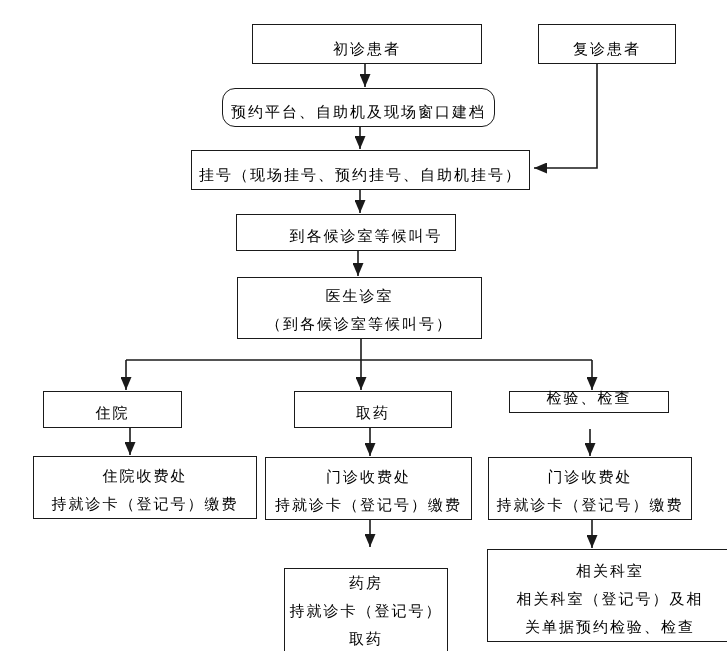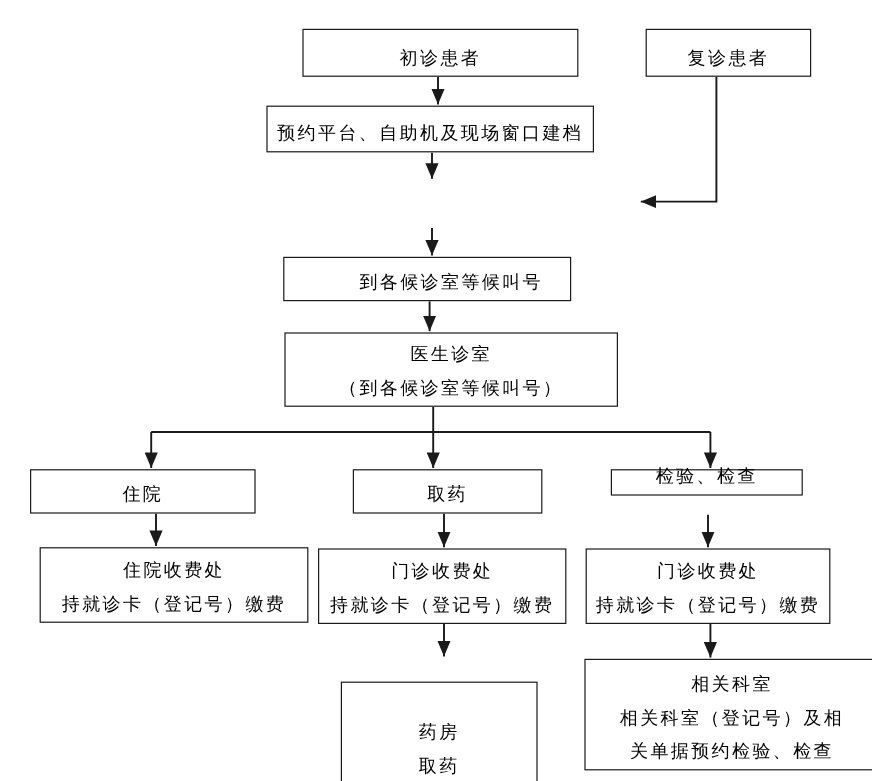--- a/index.html
+++ b/index.html
@@ -31,25 +31,25 @@
     font-size: 15px;
     letter-spacing: 2px;
     line-height: 28px;
     white-space: nowrap;
   }
   .node span { display: block; }
 
   
   #n-first-visit      { left: 252px; top: 24px;  width: 230px; height: 40px; }
   #n-return-visit     { left: 538px; top: 24px;  width: 138px; height: 40px; }
-  #n-create-file      { left: 222px; top: 88px;  width: 273px; height: 39px; }
+  #n-create-file      { left: 222px; top: 88px;  width: 273px; height: 39px; border-radius: 13px; }
   #n-register         { left: 191px; top: 150px; width: 339px; height: 40px; }
-  #n-wait-call        { left: 236px; top: 214px; width: 240px; height: 37px; padding-left: 40px; }
-  #n-doctor-room      { left: 237px; top: 277px; width: 278px; height: 62px; }
-  #n-hospitalize      { left: 25px;  top: 391px; width: 188px; height: 37px; }
+  #n-wait-call        { left: 236px; top: 214px; width: 220px; height: 37px; padding-left: 40px; }
+  #n-doctor-room      { left: 237px; top: 277px; width: 245px; height: 62px; }
+  #n-hospitalize      { left: 43px;  top: 391px; width: 139px; height: 37px; }
   #n-take-medicine    { left: 294px; top: 391px; width: 158px; height: 37px; }
   #n-lab-exam         { left: 509px; top: 391px; width: 160px; height: 22px; }
   #n-inpatient-fee    { left: 33px;  top: 456px; width: 224px; height: 63px; }
   #n-outpatient-fee-mid   { left: 265px; top: 457px; width: 207px; height: 63px; }
   #n-outpatient-fee-right { left: 488px; top: 457px; width: 204px; height: 63px; }
   #n-pharmacy         { left: 284px; top: 568px; width: 164px; height: 86px; }
   #n-related-dept     { left: 487px; top: 549px; width: 246px; height: 93px; }
 </style>
 </head>
 <body>
@@ -85,20 +85,23 @@
   </div>
 
   <div class="node" id="n-return-visit">
     <span>复诊患者</span>
   </div>
 
   <div class="node" id="n-create-file">
     <span>预约平台、自助机及现场窗口建档</span>
   </div>
 
+  <div class="node" id="n-register">
+    <span>挂号（现场挂号、预约挂号、自助机挂号）</span>
+  </div>
 
   <div class="node" id="n-wait-call">
     <span>到各候诊室等候叫号</span>
   </div>
 
   <div class="node" id="n-doctor-room">
     <span>医生诊室</span>
     <span>（到各候诊室等候叫号）</span>
   </div>
 
@@ -124,20 +127,21 @@
     <span>持就诊卡（登记号）缴费</span>
   </div>
 
   <div class="node" id="n-outpatient-fee-right">
     <span>门诊收费处</span>
     <span>持就诊卡（登记号）缴费</span>
   </div>
 
   <div class="node" id="n-pharmacy">
     <span>药房</span>
+    <span>持就诊卡（登记号）</span>
     <span>取药</span>
   </div>
 
   <div class="node" id="n-related-dept">
     <span>相关科室</span>
     <span>相关科室（登记号）及相</span>
     <span>关单据预约检验、检查</span>
   </div>
 
 </div>

